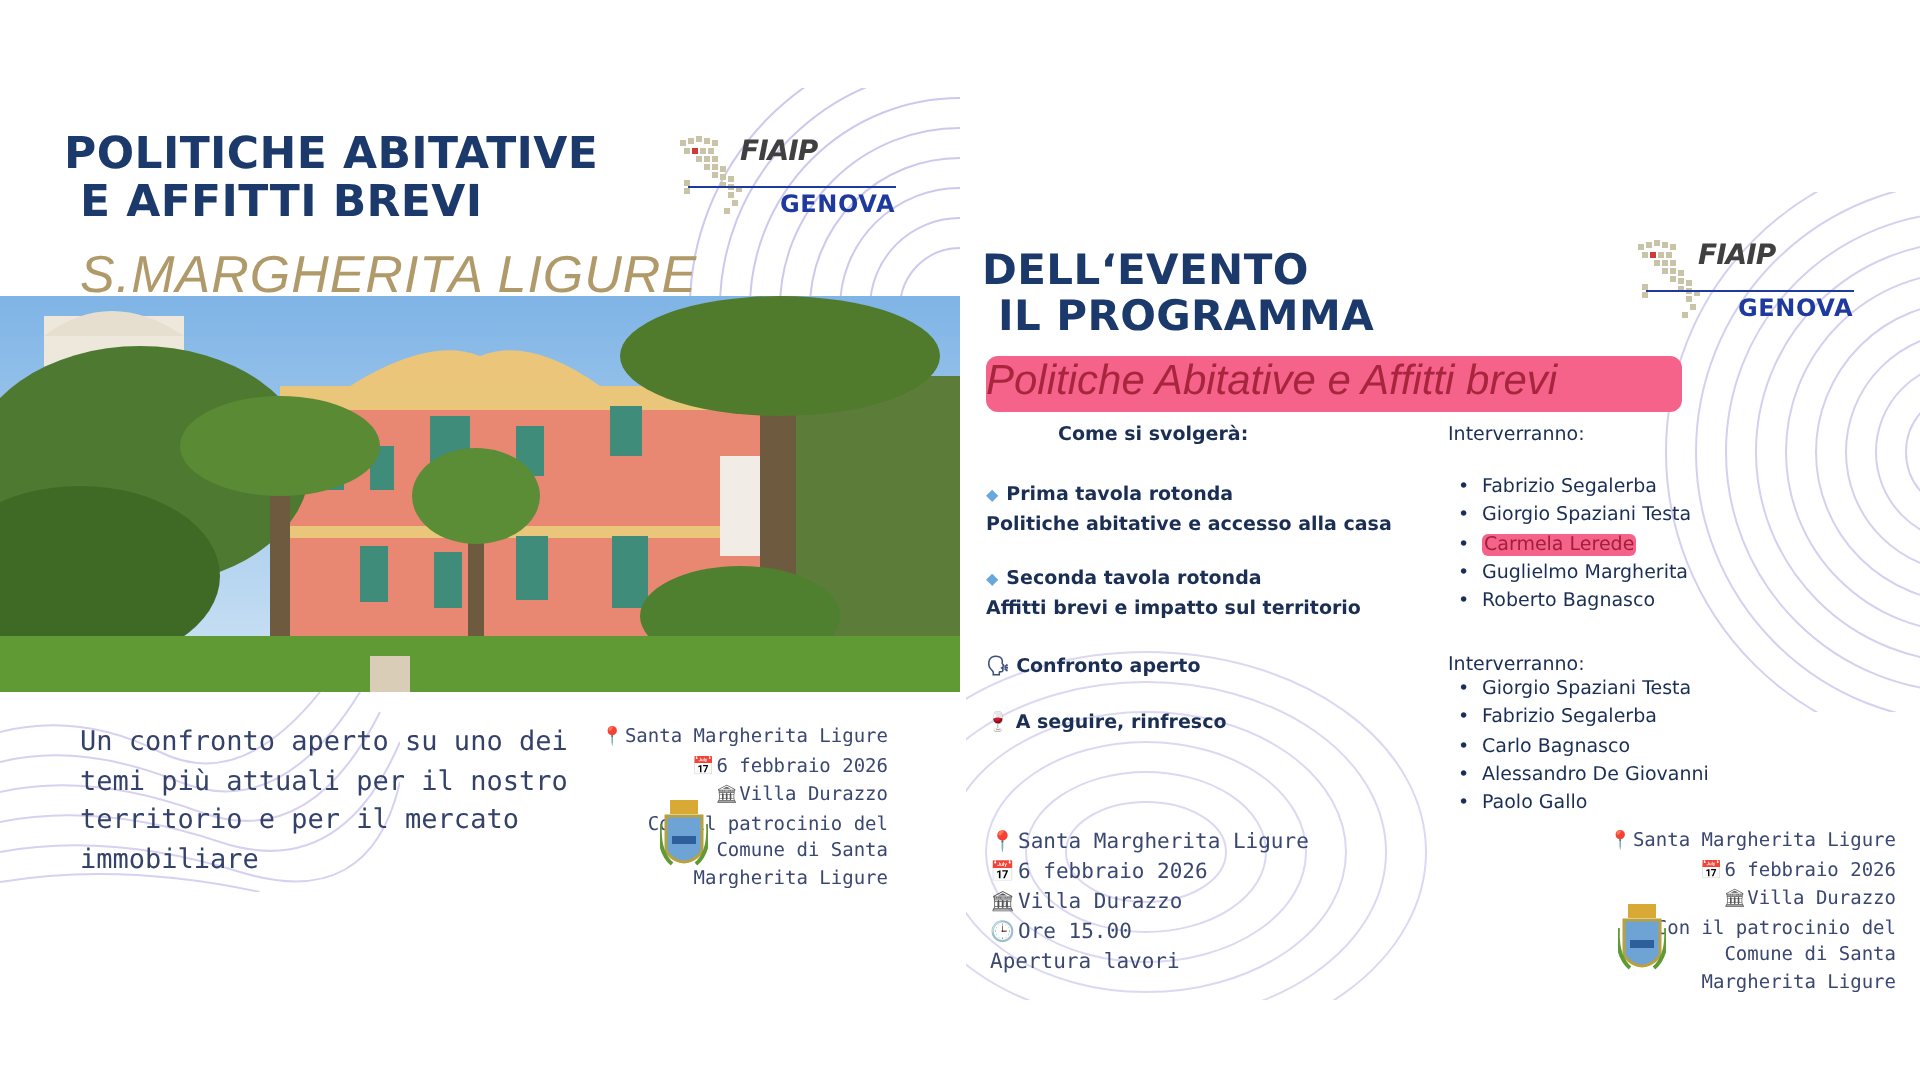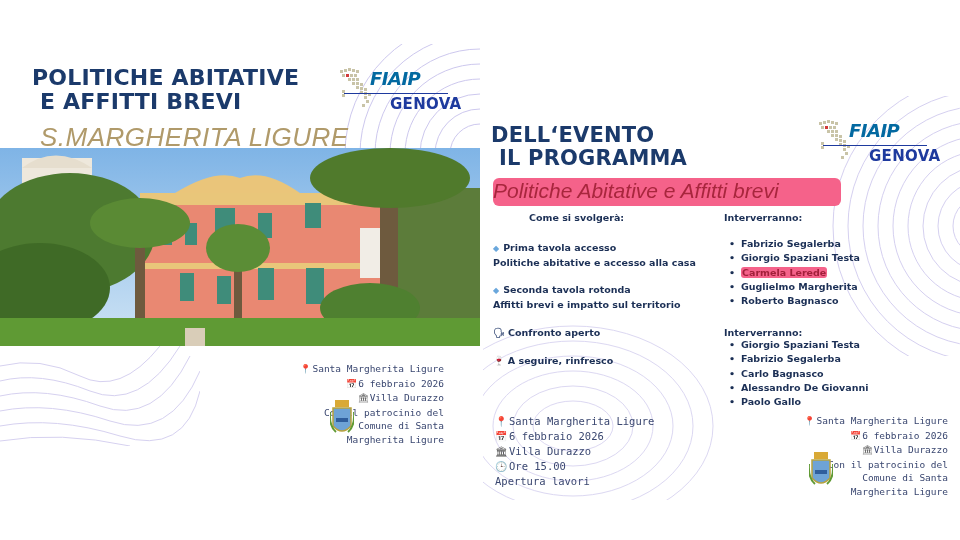--- a/index.html
+++ b/index.html
@@ -14,23 +14,23 @@
 
   .title { position: absolute; font-family: "DejaVu Sans", sans-serif; font-weight: bold; color: #1b3a6b; letter-spacing: 0.2px; line-height: 1.08; }
   #left-title { left: 32px; top: 22px; font-size: 22px; }
   #left-title div:nth-child(2) { padding-left: 8px; }
   #left-subtitle { position: absolute; left: 40px; top: 78px; font-family: "Liberation Sans", sans-serif; font-style: italic; font-size: 26px; color: #b09a6a; letter-spacing: 0.5px; }
 
   .logo { position: absolute; width: 112px; height: 44px; }
   #left-logo { left: 338px; top: 22px; }
   #right-logo { left: 334px; top: 22px; }
   .logo .italy { position: absolute; left: 0; top: 0; width: 38px; height: 44px; }
-  .logo .fiaip { position: absolute; left: 32px; top: 2px; font-family: "DejaVu Sans", sans-serif; font-weight: bold; font-style: italic; font-size: 18px; color: #0369a1; letter-spacing: -0.5px; }
+  .logo .fiaip { position: absolute; left: 32px; top: 2px; font-family: "DejaVu Sans", sans-serif; font-weight: bold; font-style: italic; font-size: 14px; color: #404040; letter-spacing: -0.5px; }
   .logo .underline { position: absolute; left: 6px; top: 27px; width: 104px; height: 1px; background: #1e3a9e; }
-  .logo .genova { position: absolute; left: 52px; top: 29px; font-family: "DejaVu Sans", sans-serif; font-weight: bold; font-size: 15px; color: #1e3a9e; letter-spacing: 0.3px; }
+  .logo .genova { position: absolute; left: 52px; top: 29px; font-family: "DejaVu Sans", sans-serif; font-weight: bold; font-size: 12px; color: #1e3a9e; letter-spacing: 0.3px; }
 
   #photo { position: absolute; left: 0; top: 104px; width: 480px; height: 198px; overflow: hidden; }
 
   #left-desc { position: absolute; left: 40px; top: 318px; width: 250px; font-family: "DejaVu Sans Mono", monospace; font-size: 13.5px; line-height: 19.5px; color: #34426a; }
 
   .info-block { position: absolute; font-family: "DejaVu Sans Mono", monospace; font-size: 9.5px; line-height: 13.5px; color: #3a4770; text-align: right; }
   #left-info { right: 36px; top: 318px; }
   #right-info-bottom { right: 12px; top: 318px; }
   .info-block .icon { display: inline-block; width: 9px; text-align: center; margin-right: 3px; font-size: 9px; }
   .pin { color: #d23a3a; }
@@ -45,21 +45,21 @@
   #right-title div:nth-child(2) { padding-left: 8px; }
   #highlight-bar { position: absolute; left: 10px; top: 82px; width: 348px; height: 28px; background: #f5628a; border-radius: 6px; }
   #right-subtitle { position: absolute; left: 10px; top: 83px; font-family: "Liberation Sans", sans-serif; font-style: italic; font-size: 21px; color: #a8263d; white-space: nowrap; }
 
   .prog { position: absolute; font-family: "DejaVu Sans", sans-serif; font-weight: bold; font-size: 9.5px; color: #1b2f55; }
   .prog .line { position: absolute; white-space: nowrap; }
   .prog .diamond { display: inline-block; color: #6aa7dc; font-size: 8px; margin-right: 4px; }
   .prog .chat { display: inline-block; color: #3b4f7a; margin-right: 3px; }
   .prog .glass { display: inline-block; color: #c0283c; margin-right: 3px; }
 
-  .speakers { position: absolute; font-family: "DejaVu Sans", sans-serif; font-weight: bold; font-size: 9.5px; color: #1b2f55; }
+  .speakers { position: absolute; font-family: "DejaVu Sans", sans-serif; font-weight: normal; font-size: 9.5px; color: #1b2f55; }
   .speakers .heading { margin-bottom: 0; }
   .speakers ul { list-style: none; }
   .speakers li { position: relative; padding-left: 17px; height: 14.3px; line-height: 14.3px; white-space: nowrap; }
   .speakers li::before { content: "•"; position: absolute; left: 5px; color: #1b2f55; }
   .speakers li .hl { background: #f5628a; color: #a21f3a; border-radius: 3px; padding: 0 1px; margin-top: 18px; }
 
   #speakers-1 { left: 241px; top: 116px; }
   #speakers-1 ul { margin-top: 14px; }
   #speakers-2 { left: 241px; top: 231px; }
 
@@ -173,20 +173,21 @@
       <ellipse cx="140" cy="75" rx="50" ry="25" fill="#5a8a34"></ellipse>
       <rect x="234" y="100" width="8" height="85" fill="#6e5a3e"></rect>
       <ellipse cx="238" cy="100" rx="32" ry="24" fill="#5b8d36"></ellipse>
       <ellipse cx="370" cy="160" rx="50" ry="25" fill="#4f8030"></ellipse>
 
       <rect x="0" y="170" width="480" height="28" fill="#5f9a34"></rect>
       <rect x="185" y="180" width="20" height="18" fill="#d9cdb8"></rect>
     </svg>
   </div>
 
+  <div id="left-desc">Un confronto aperto su uno dei temi più attuali per il nostro territorio e per il mercato immobiliare</div>
 
   <div id="left-info" class="info-block">
     <div><span class="icon pin">📍</span><span>Santa Margherita Ligure</span></div>
     <div><span class="icon cal">📅</span><span>6 febbraio 2026</span></div>
     <div><span class="icon bank">🏛</span><span>Villa Durazzo</span></div>
     <div>Con il patrocinio del</div>
     <div>Comune di Santa</div>
     <div>Margherita Ligure</div>
   </div>
   <svg id="left-crest" class="crest" viewBox="0 0 24 38">
@@ -263,21 +264,21 @@
     <div class="fiaip">FIAIP</div>
     <div class="underline"></div>
     <div class="genova">GENOVA</div>
   </div>
 
   <div id="highlight-bar"></div>
   <div id="right-subtitle">Politiche Abitative e Affitti brevi</div>
 
   <div class="prog" style="left:10px;top:116px;">
     <div class="line" style="top:0;margin-left:36px;">Come si svolgerà:</div>
-    <div class="line" style="top:30px;"><span class="diamond">◆</span><span>Prima tavola accesso</span></div>
+    <div class="line" style="top:30px;"><span class="diamond">◆</span><span>Prima tavola rotonda</span></div>
     <div class="line" style="top:45px;">Politiche abitative e accesso alla casa</div>
     <div class="line" style="top:72px;"><span class="diamond">◆</span><span>Seconda tavola rotonda</span></div>
     <div class="line" style="top:87px;">Affitti brevi e impatto sul territorio</div>
     <div class="line" style="top:115px;"><span class="chat">🗣</span><span>Confronto aperto</span></div>
     <div class="line" style="top:143px;"><span class="glass">🍷</span><span>A seguire, rinfresco</span></div>
   </div>
 
   <div id="speakers-1" class="speakers">
     <div class="heading">Interverranno:</div>
     <ul>

